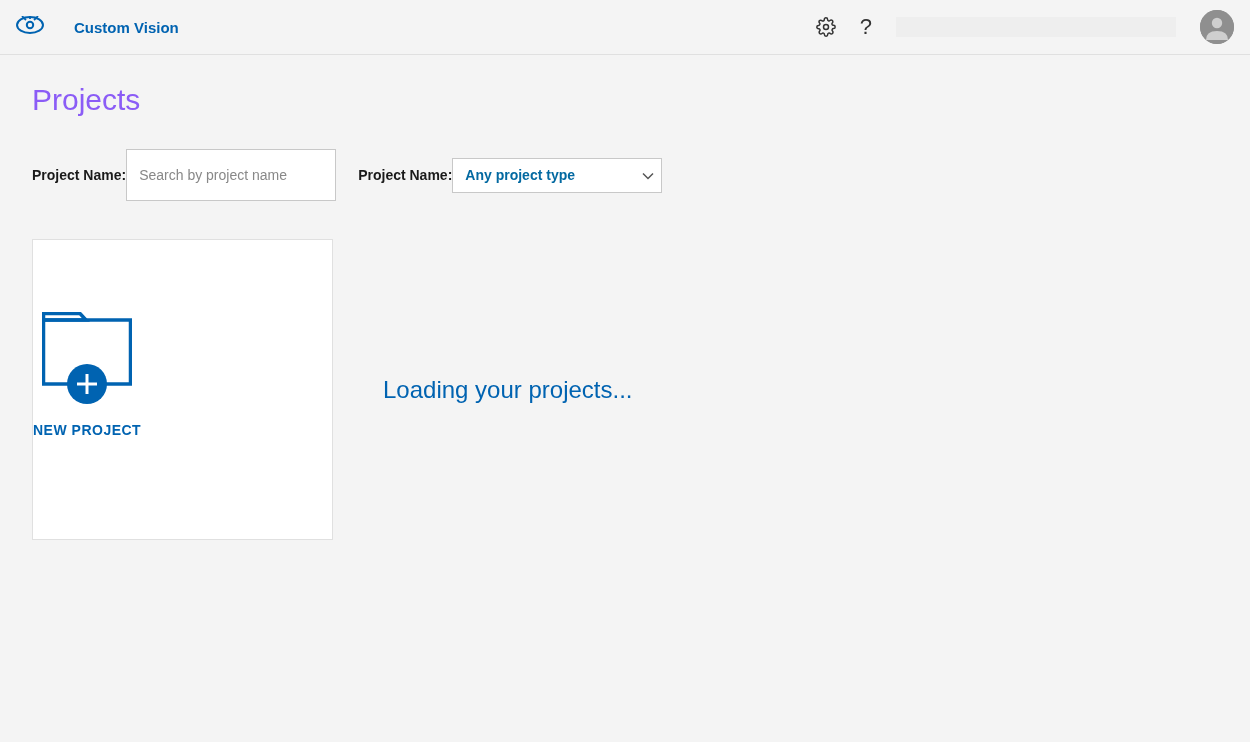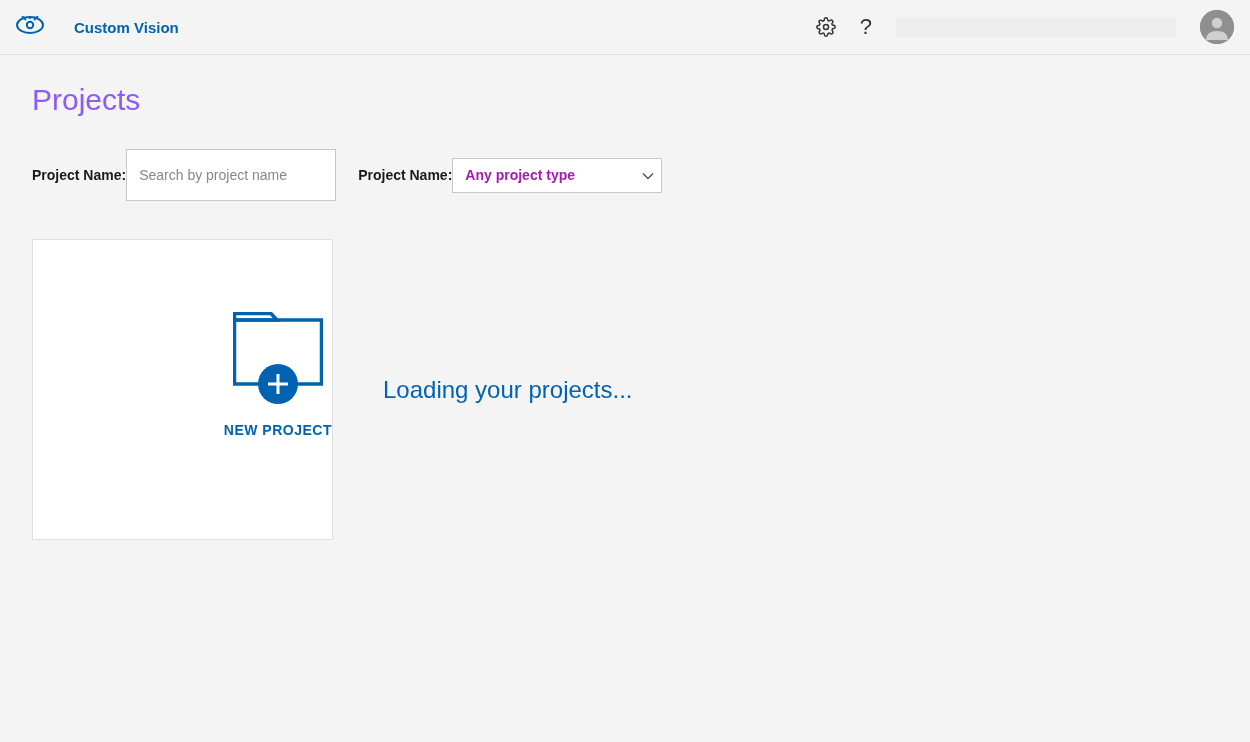--- a/index.html
+++ b/index.html
@@ -102,21 +102,21 @@
     }
     .filter-select {
       height: 35px;
       width: 210px;
       border: 1px solid #c8c8c8;
       background: #fff;
       padding: 0 30px 0 12px;
       font-size: 14px;
       font-family: inherit;
       font-weight: 600;
-      color: #a21caf;
+      color: #0369a1;
       appearance: none;
       -webkit-appearance: none;
       cursor: pointer;
       position: relative;
     }
     .select-wrapper {
       position: relative;
       display: inline-block;
     }
     .select-chevron {
@@ -132,21 +132,21 @@
       align-items: center;
       gap: 50px;
     }
     .project-card {
       width: 301px;
       height: 301px;
       background: #fff;
       border: 1px solid #e0e0e0;
       display: flex;
       flex-direction: column;
-      align-items: flex-end;
+      align-items: flex-start;
       justify-content: center;
       cursor: pointer;
     }
     .new-project-inner {
       display: flex;
       flex-direction: column;
       align-items: center;
       gap: 30px;
       margin-top: -30px;
     }

